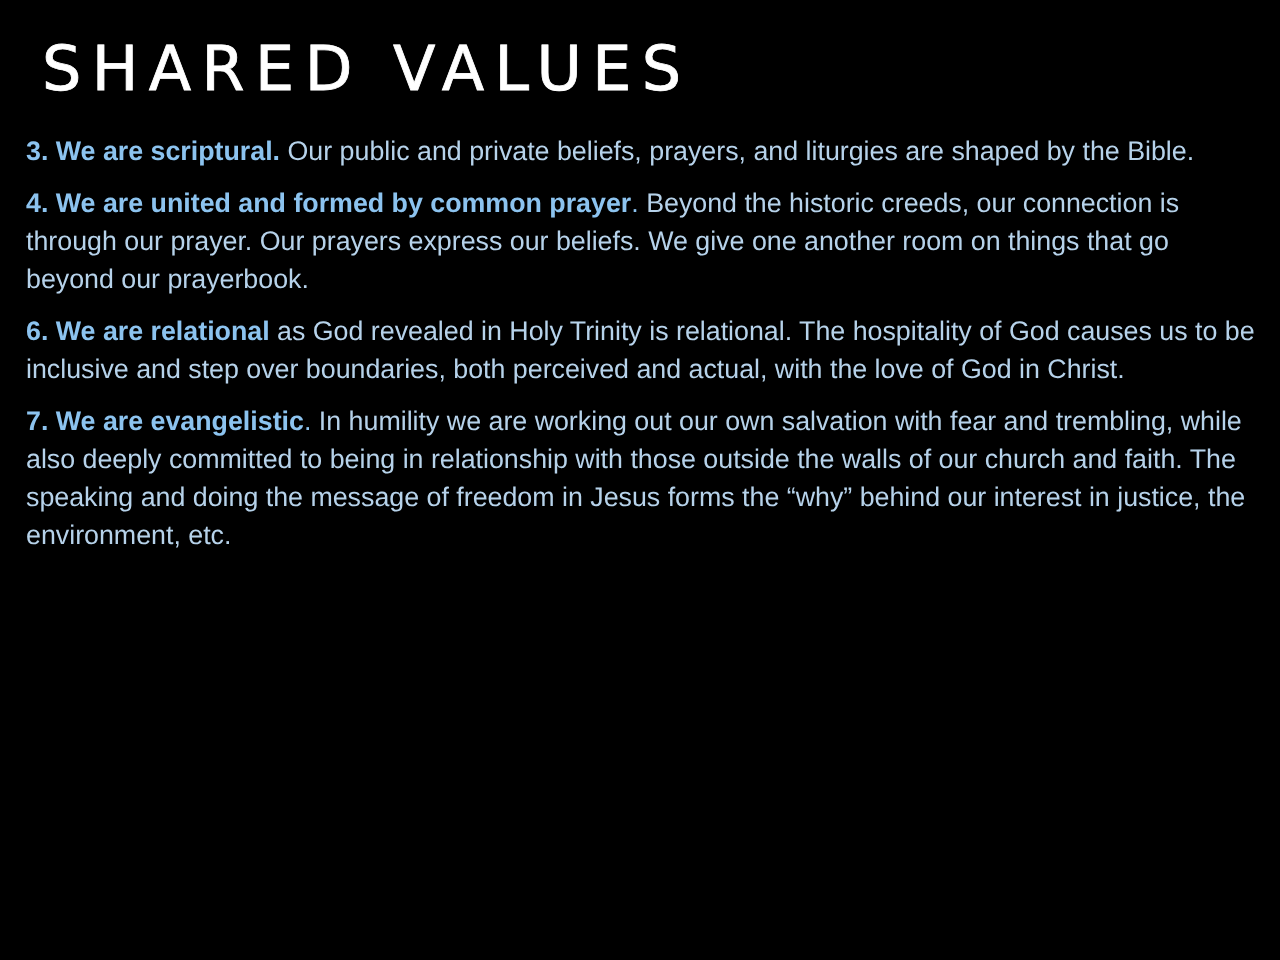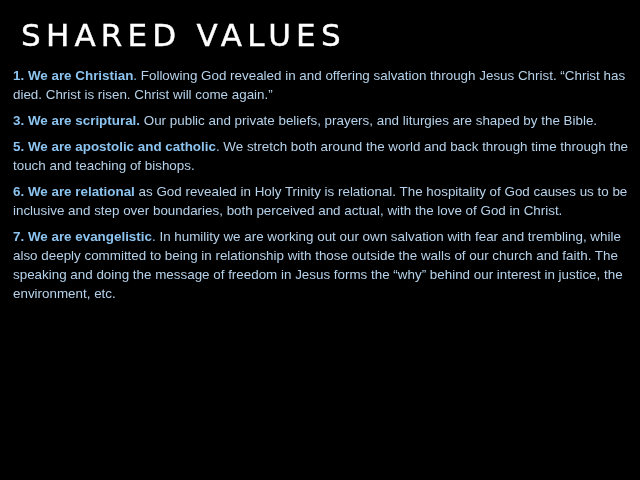--- a/index.html
+++ b/index.html
@@ -57,19 +57,18 @@
       color: #8cc3ef;
     }
   </style>
 </head>
 <body>
 
 <div class="slide">
   <h1 class="title">SHARED VALUES</h1>
 
   <ul class="values">
-    <li class="value"><span class="head">1. We are Christian</span><span class="punct">.</span><span>  Following God revealed in and offering salvation through Jesus Christ. “Christ has died. Christ is risen. Christ will come again.”</span></li>
     <li class="value"><span class="head">3. We are scriptural.</span><span class="punct"></span><span>  Our public and private beliefs, prayers, and liturgies are shaped by the Bible.</span></li>
-    <li class="value"><span class="head">5. We are apostolic and catholic</span><span class="punct">.</span><span>   We stretch both around the world and back through time through the touch and teaching of bishops.</span></li>
+    <li class="value"><span class="head">4. We are united and formed by common prayer</span><span class="punct">.</span><span>   Beyond the historic creeds, our connection is through our prayer. Our prayers express our beliefs. We give one another room on things that go beyond our prayerbook.</span></li>
     <li class="value"><span class="head">6. We are relational</span><span class="punct"></span><span> as God revealed in Holy Trinity is relational.  The hospitality of God causes us to be inclusive and step over boundaries, both perceived and actual, with the love of God in Christ.</span></li>
     <li class="value"><span class="head">7. We are evangelistic</span><span class="punct">.</span><span>    In humility we are working out our own salvation with fear and trembling, while also deeply committed to being in relationship with those outside the walls of our church and faith. The speaking and doing the message of freedom in Jesus forms the “why” behind our interest in justice, the environment, etc.</span></li>
   </ul>
 </div>
 
 </body></html>

